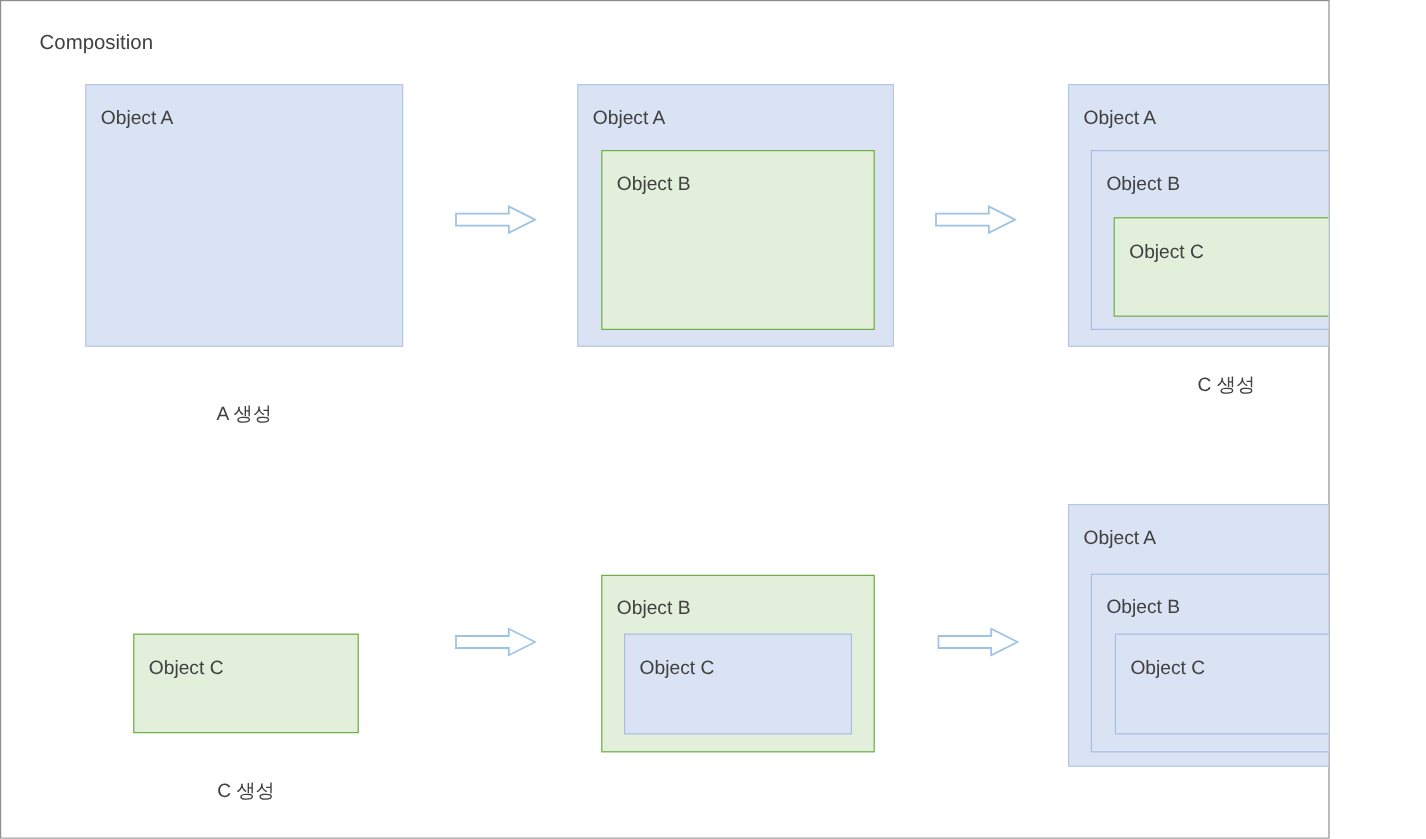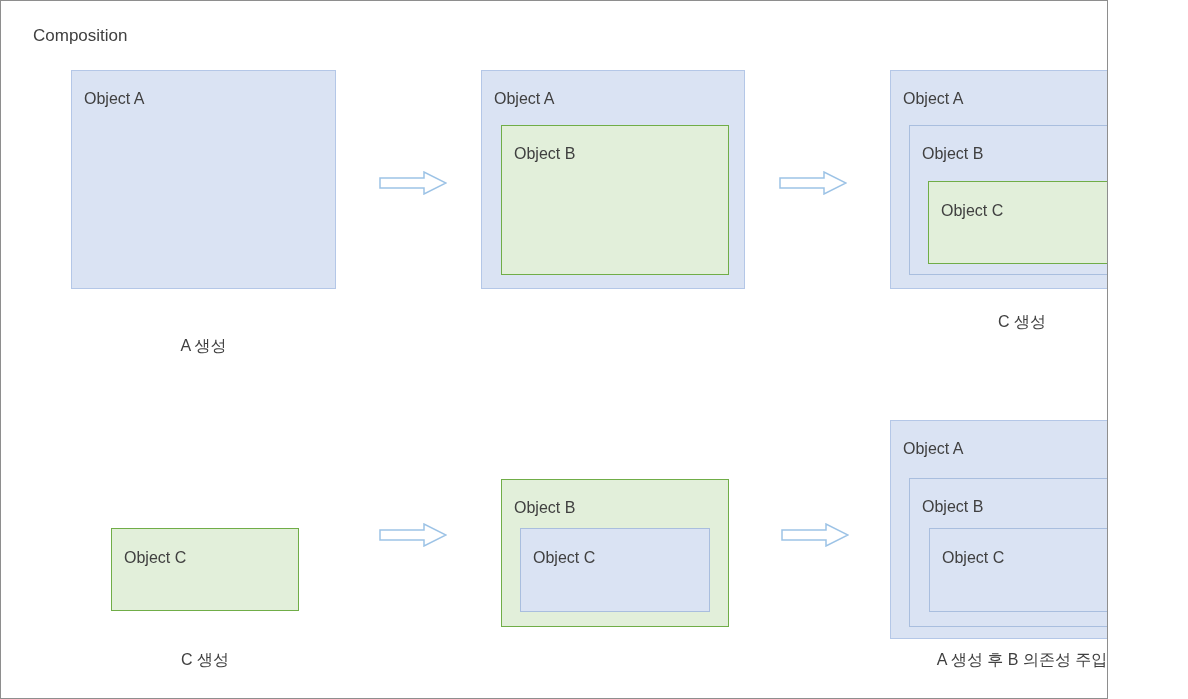--- a/index.html
+++ b/index.html
@@ -92,15 +92,14 @@
 
   <div class="box b-outer" style="left:889px; top:419px; width:264px; height:219px;">
     <span class="label">Object A</span>
     <div class="box b-inner" style="left:18px; top:57px; width:228px; height:149px;">
       <span class="label">Object B</span>
       <div class="box b-inner" style="left:19px; top:49px; width:190px; height:84px;">
         <span class="label sm">Object C</span>
       </div>
     </div>
   </div>
-  <div class="caption" style="left:889px; top:649px; width:264px;">A 생성 후 B 의존성 주입</div>
 
 </div>
 
 </body></html>

